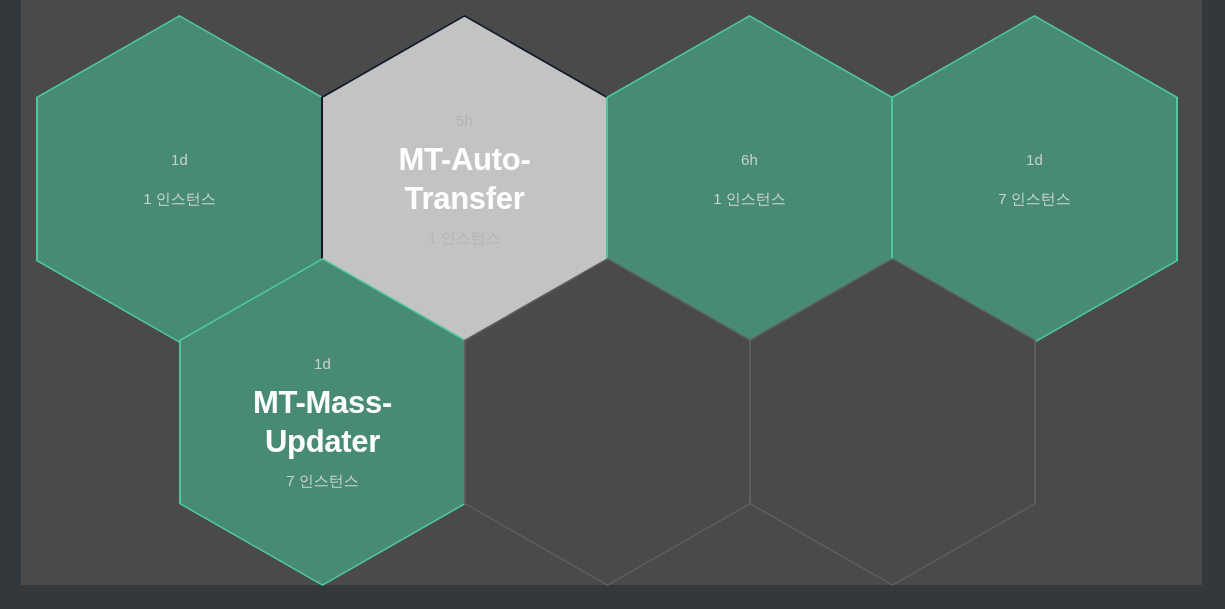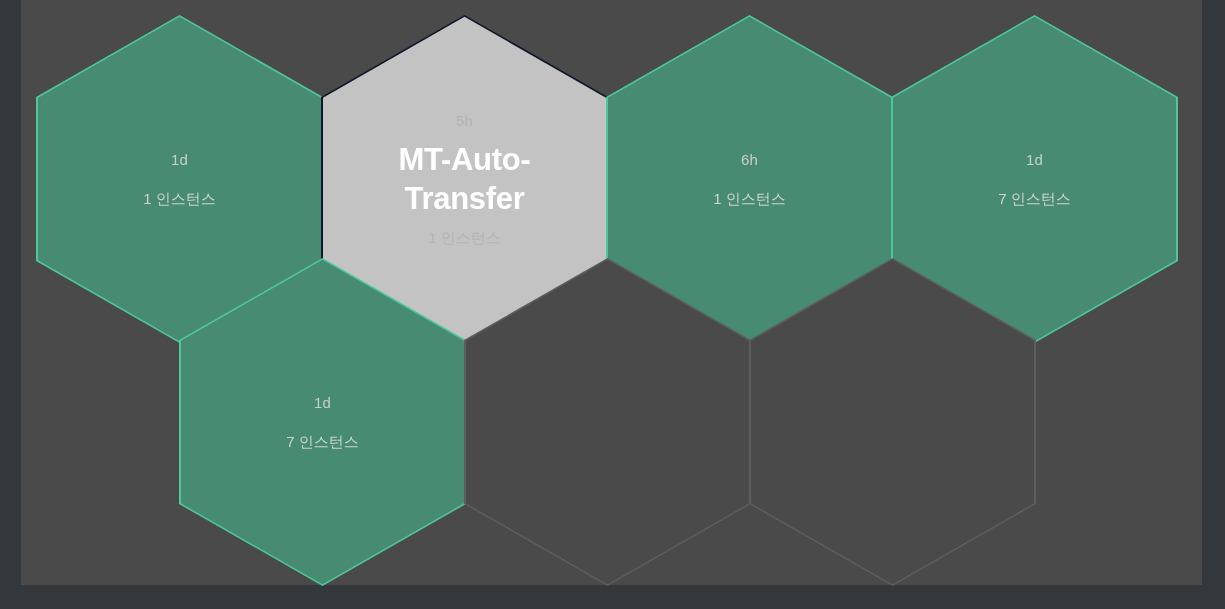--- a/index.html
+++ b/index.html
@@ -108,20 +108,21 @@
         <div class="hex-inner"></div>
         <div class="hex-content">
           <div class="hex-age">1d</div>
           <div class="hex-instances">7 인스턴스</div>
         </div>
       </div>
       <div class="hex hex--teal" style="left: 158px; top: 258px;">
         <div class="hex-inner"></div>
         <div class="hex-content">
           <div class="hex-age">1d</div>
+          <div class="hex-title">MT-Mass-Updater</div>
           <div class="hex-instances">7 인스턴스</div>
         </div>
       </div>
       <div class="hex hex--empty" style="left: 443px; top: 258px;">
         <div class="hex-inner"></div>
       </div>
       <div class="hex hex--empty" style="left: 728px; top: 258px;">
         <div class="hex-inner"></div>
       </div>
     </div>

